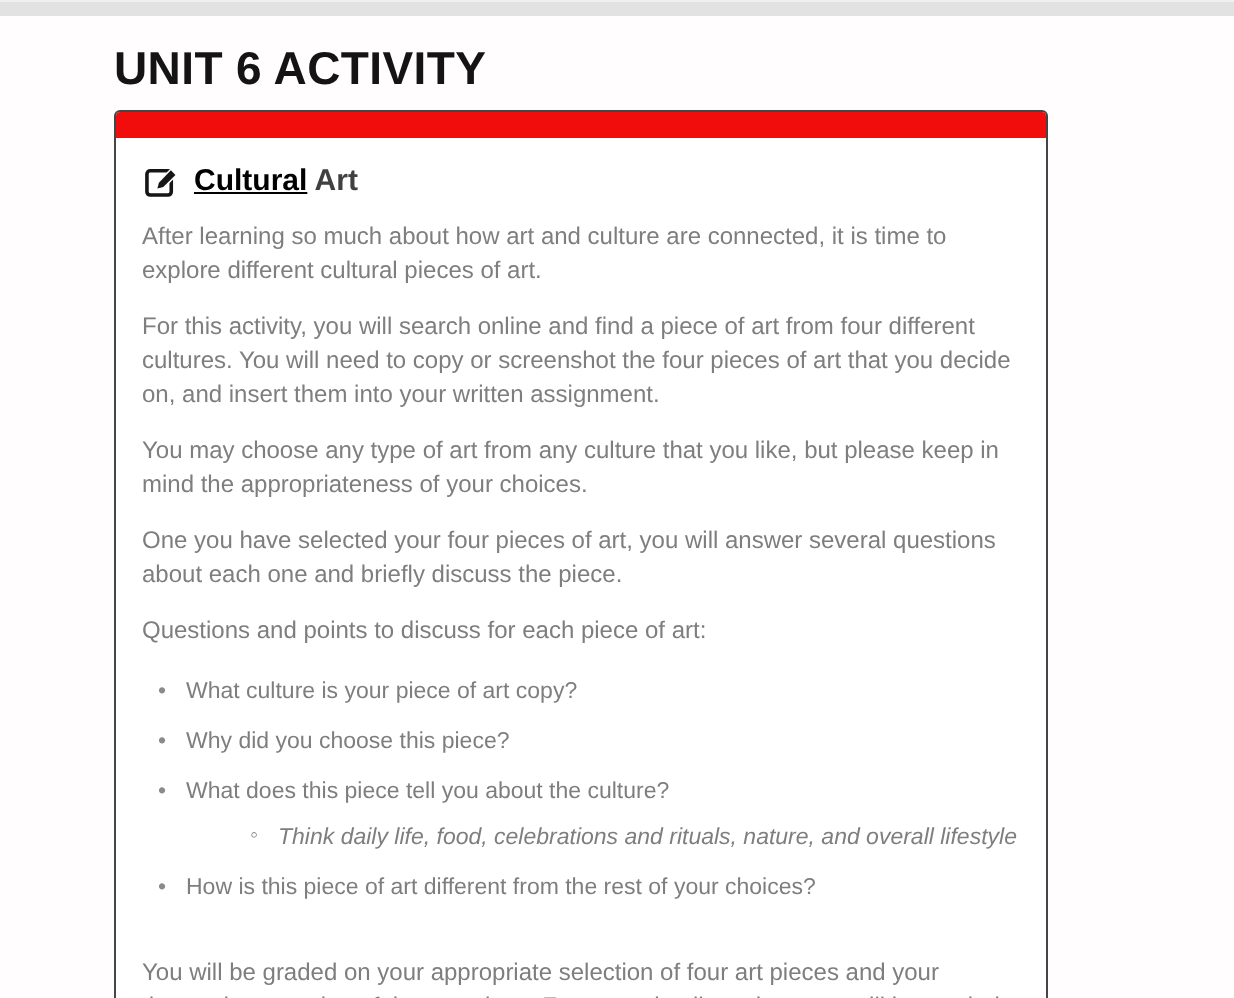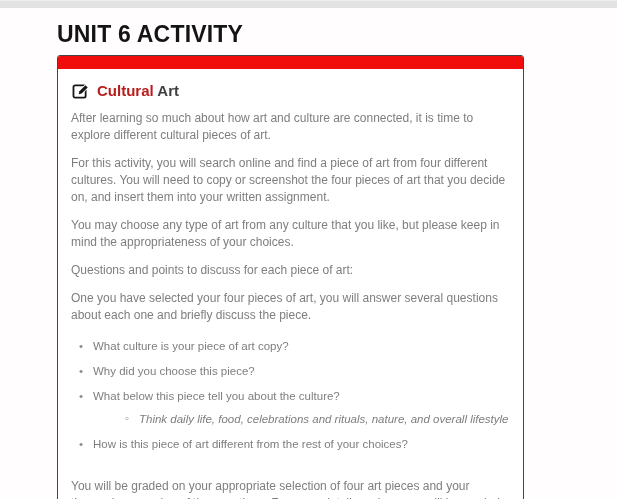--- a/index.html
+++ b/index.html
@@ -114,40 +114,40 @@
 
       <div class="card-heading">
         <span class="edit-icon">
           <svg viewBox="0 0 20 20" width="19" height="19" aria-hidden="true">
             <rect x="2.6" y="4.6" width="12.8" height="12.8" rx="1.7" fill="none" stroke="#161616" stroke-width="1.9"></rect>
             <path d="M8.1 14.0 L8.9 10.9 L15.2 4.4 L17.6 6.8 L11.2 13.2 Z" fill="#161616" stroke="#ffffff" stroke-width="1.6"></path>
             <path d="M8.1 14.0 L8.9 10.9 L15.2 4.4 L17.6 6.8 L11.2 13.2 Z" fill="#161616"></path>
           </svg>
         </span>
         <span>
-          <span class="hl" style="color:#b91c1c;">Cultural</span>
+          <span class="hl" style="color:#000000;text-decoration:underline;">Cultural</span>
           <span style="color:#404040;text-align:right;">Art</span>
         </span>
       </div>
 
       <p class="para">After learning so much about how art and culture are connected, it is time to explore different cultural pieces of art.</p>
       <p class="para">For this activity, you will search online and find a piece of art from four different cultures. You will need to copy or screenshot the four pieces of art that you decide on, and insert them into your written assignment.</p>
       <p class="para">You may choose any type of art from any culture that you like, but please keep in mind the appropriateness of your choices.</p>
+      <p class="para">One you have selected your four pieces of art, you will answer several questions about each one and briefly discuss the piece.</p>
       <p class="para">Questions and points to discuss for each piece of art:</p>
-      <p class="para">One you have selected your four pieces of art, you will answer several questions about each one and briefly discuss the piece.</p>
 
       <ul class="q-list">
         <li>
           <span>What culture is your piece of art copy?</span>
         </li>
         <li>
           <span>Why did you choose this piece?</span>
         </li>
         <li>
-          <span>What below this piece tell you about the culture?</span>
+          <span>What does this piece tell you about the culture?</span>
           <ul class="sub-list">
             <li>
               <span>Think daily life, food, celebrations and rituals, nature, and overall lifestyle</span>
             </li>
           </ul>
         </li>
         <li>
           <span>How is this piece of art different from the rest of your choices?</span>
         </li>
       </ul>

